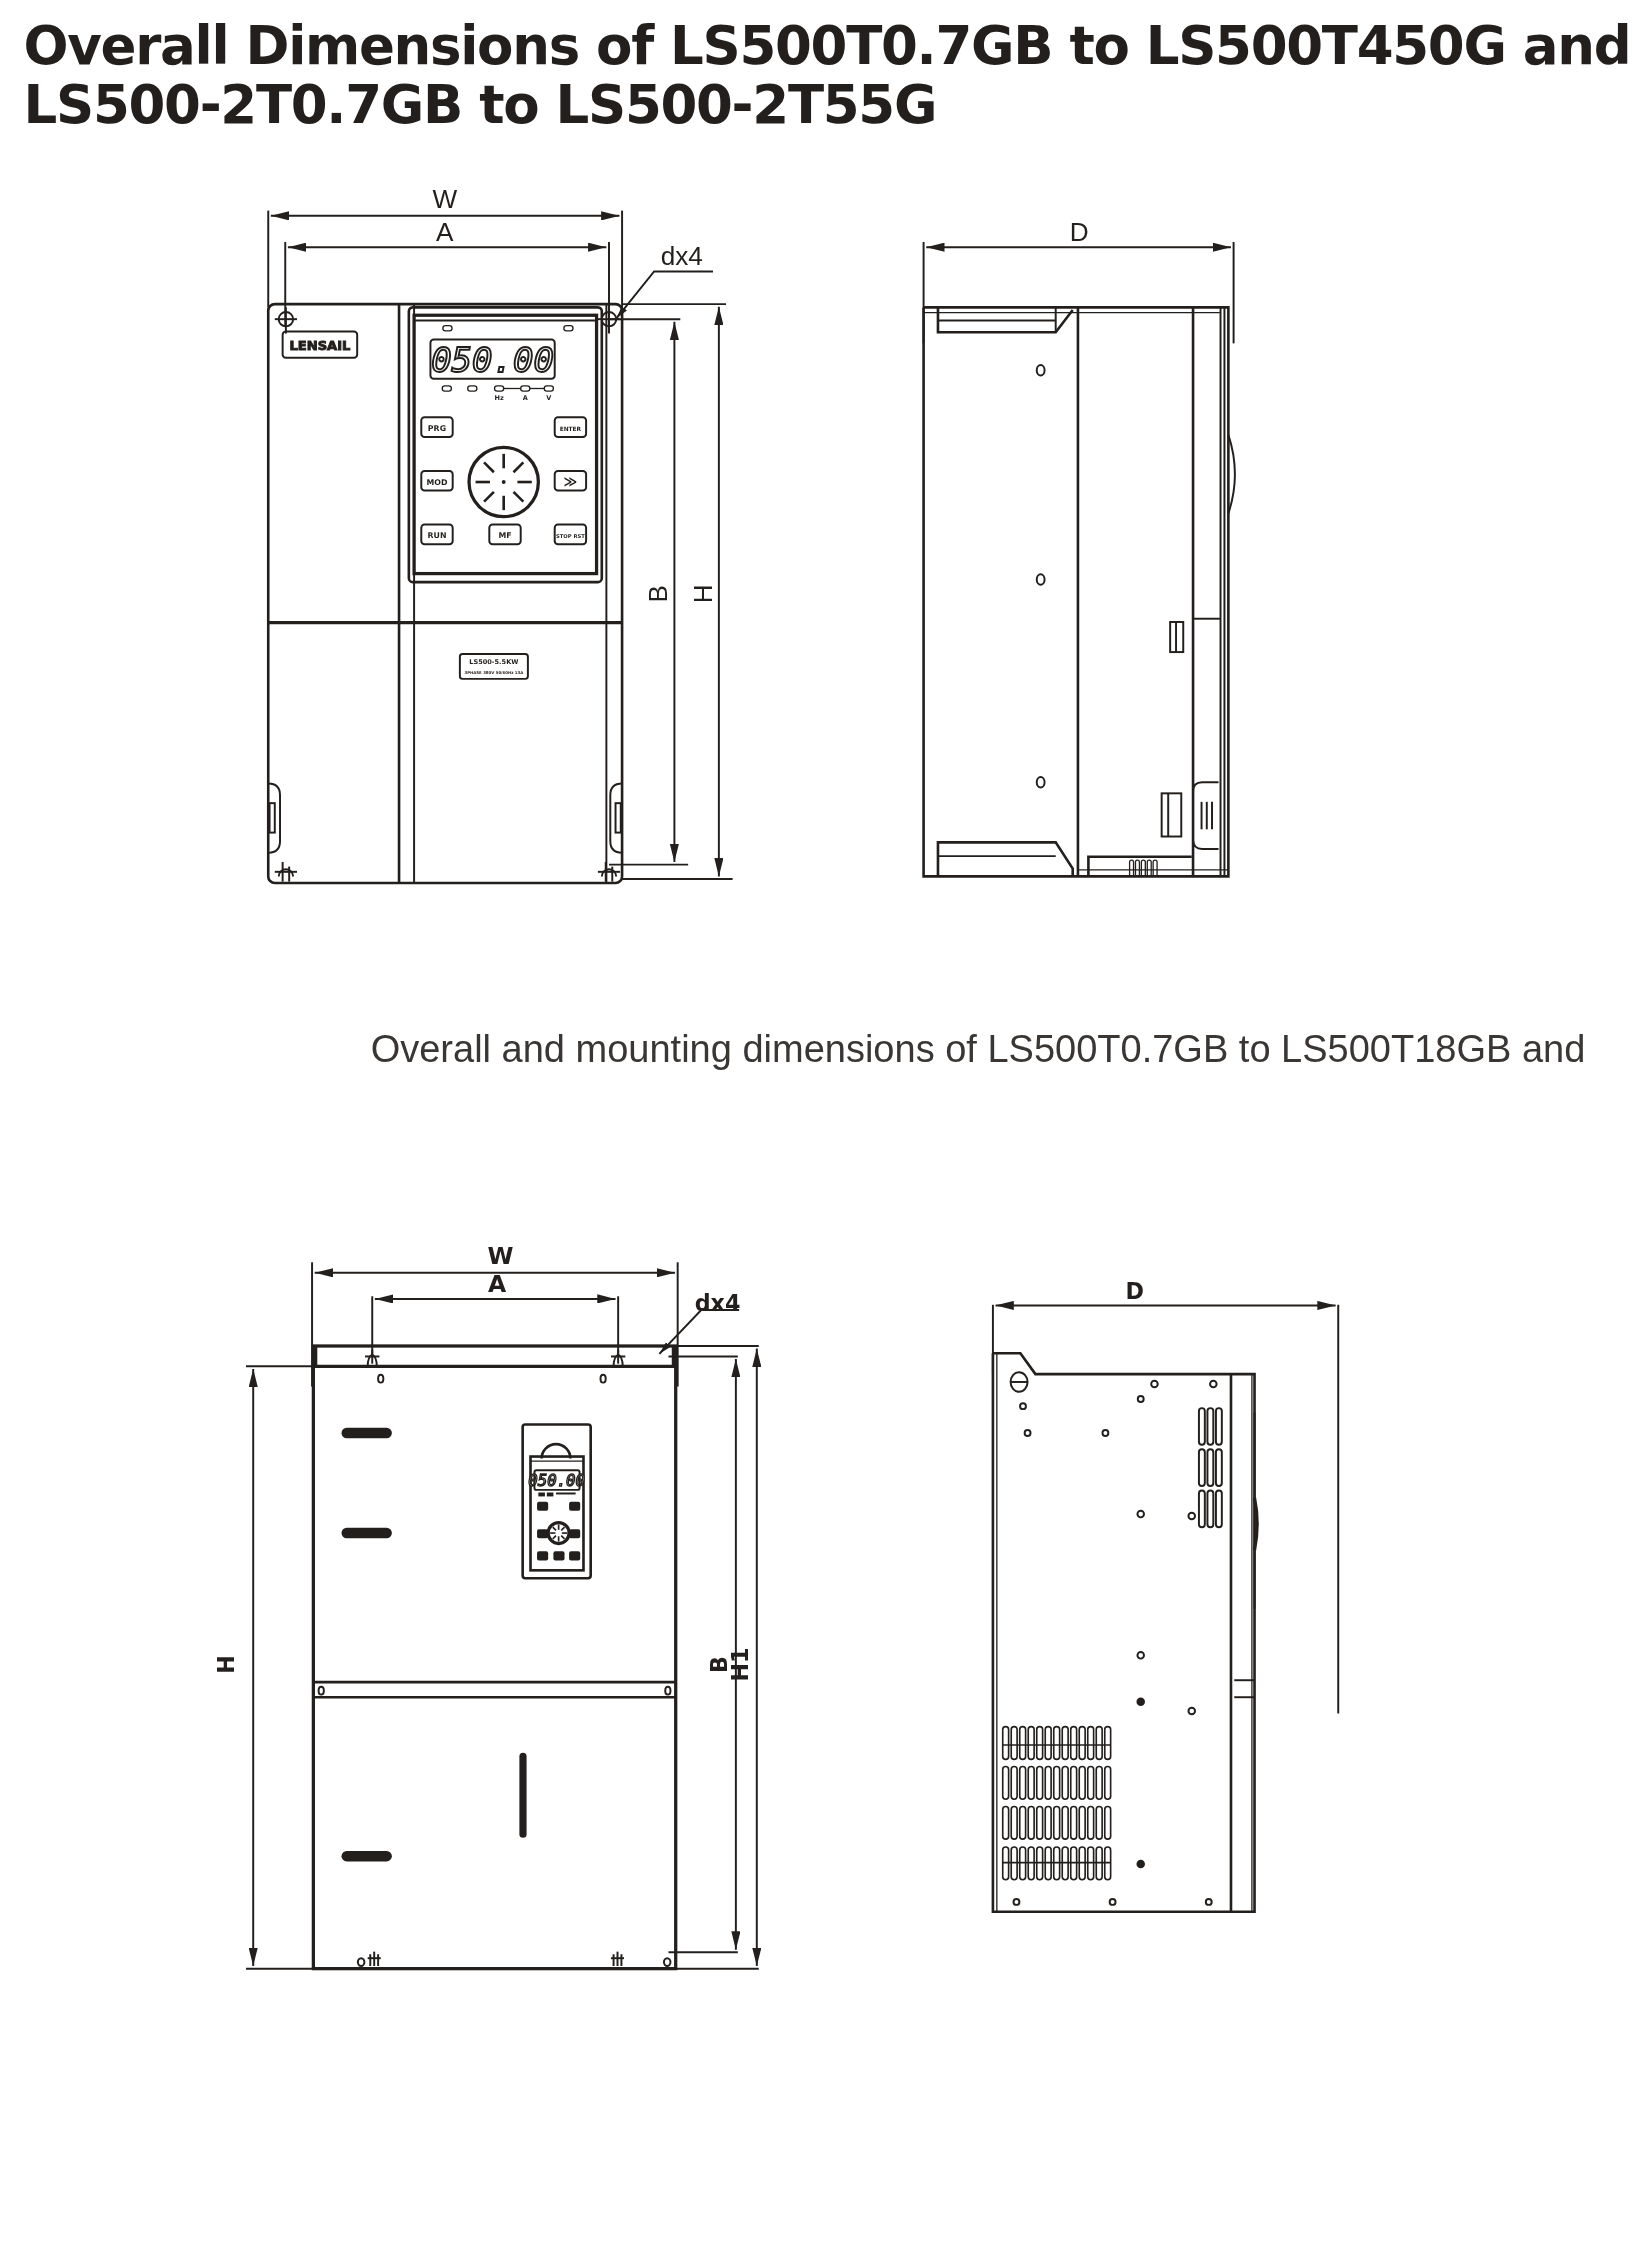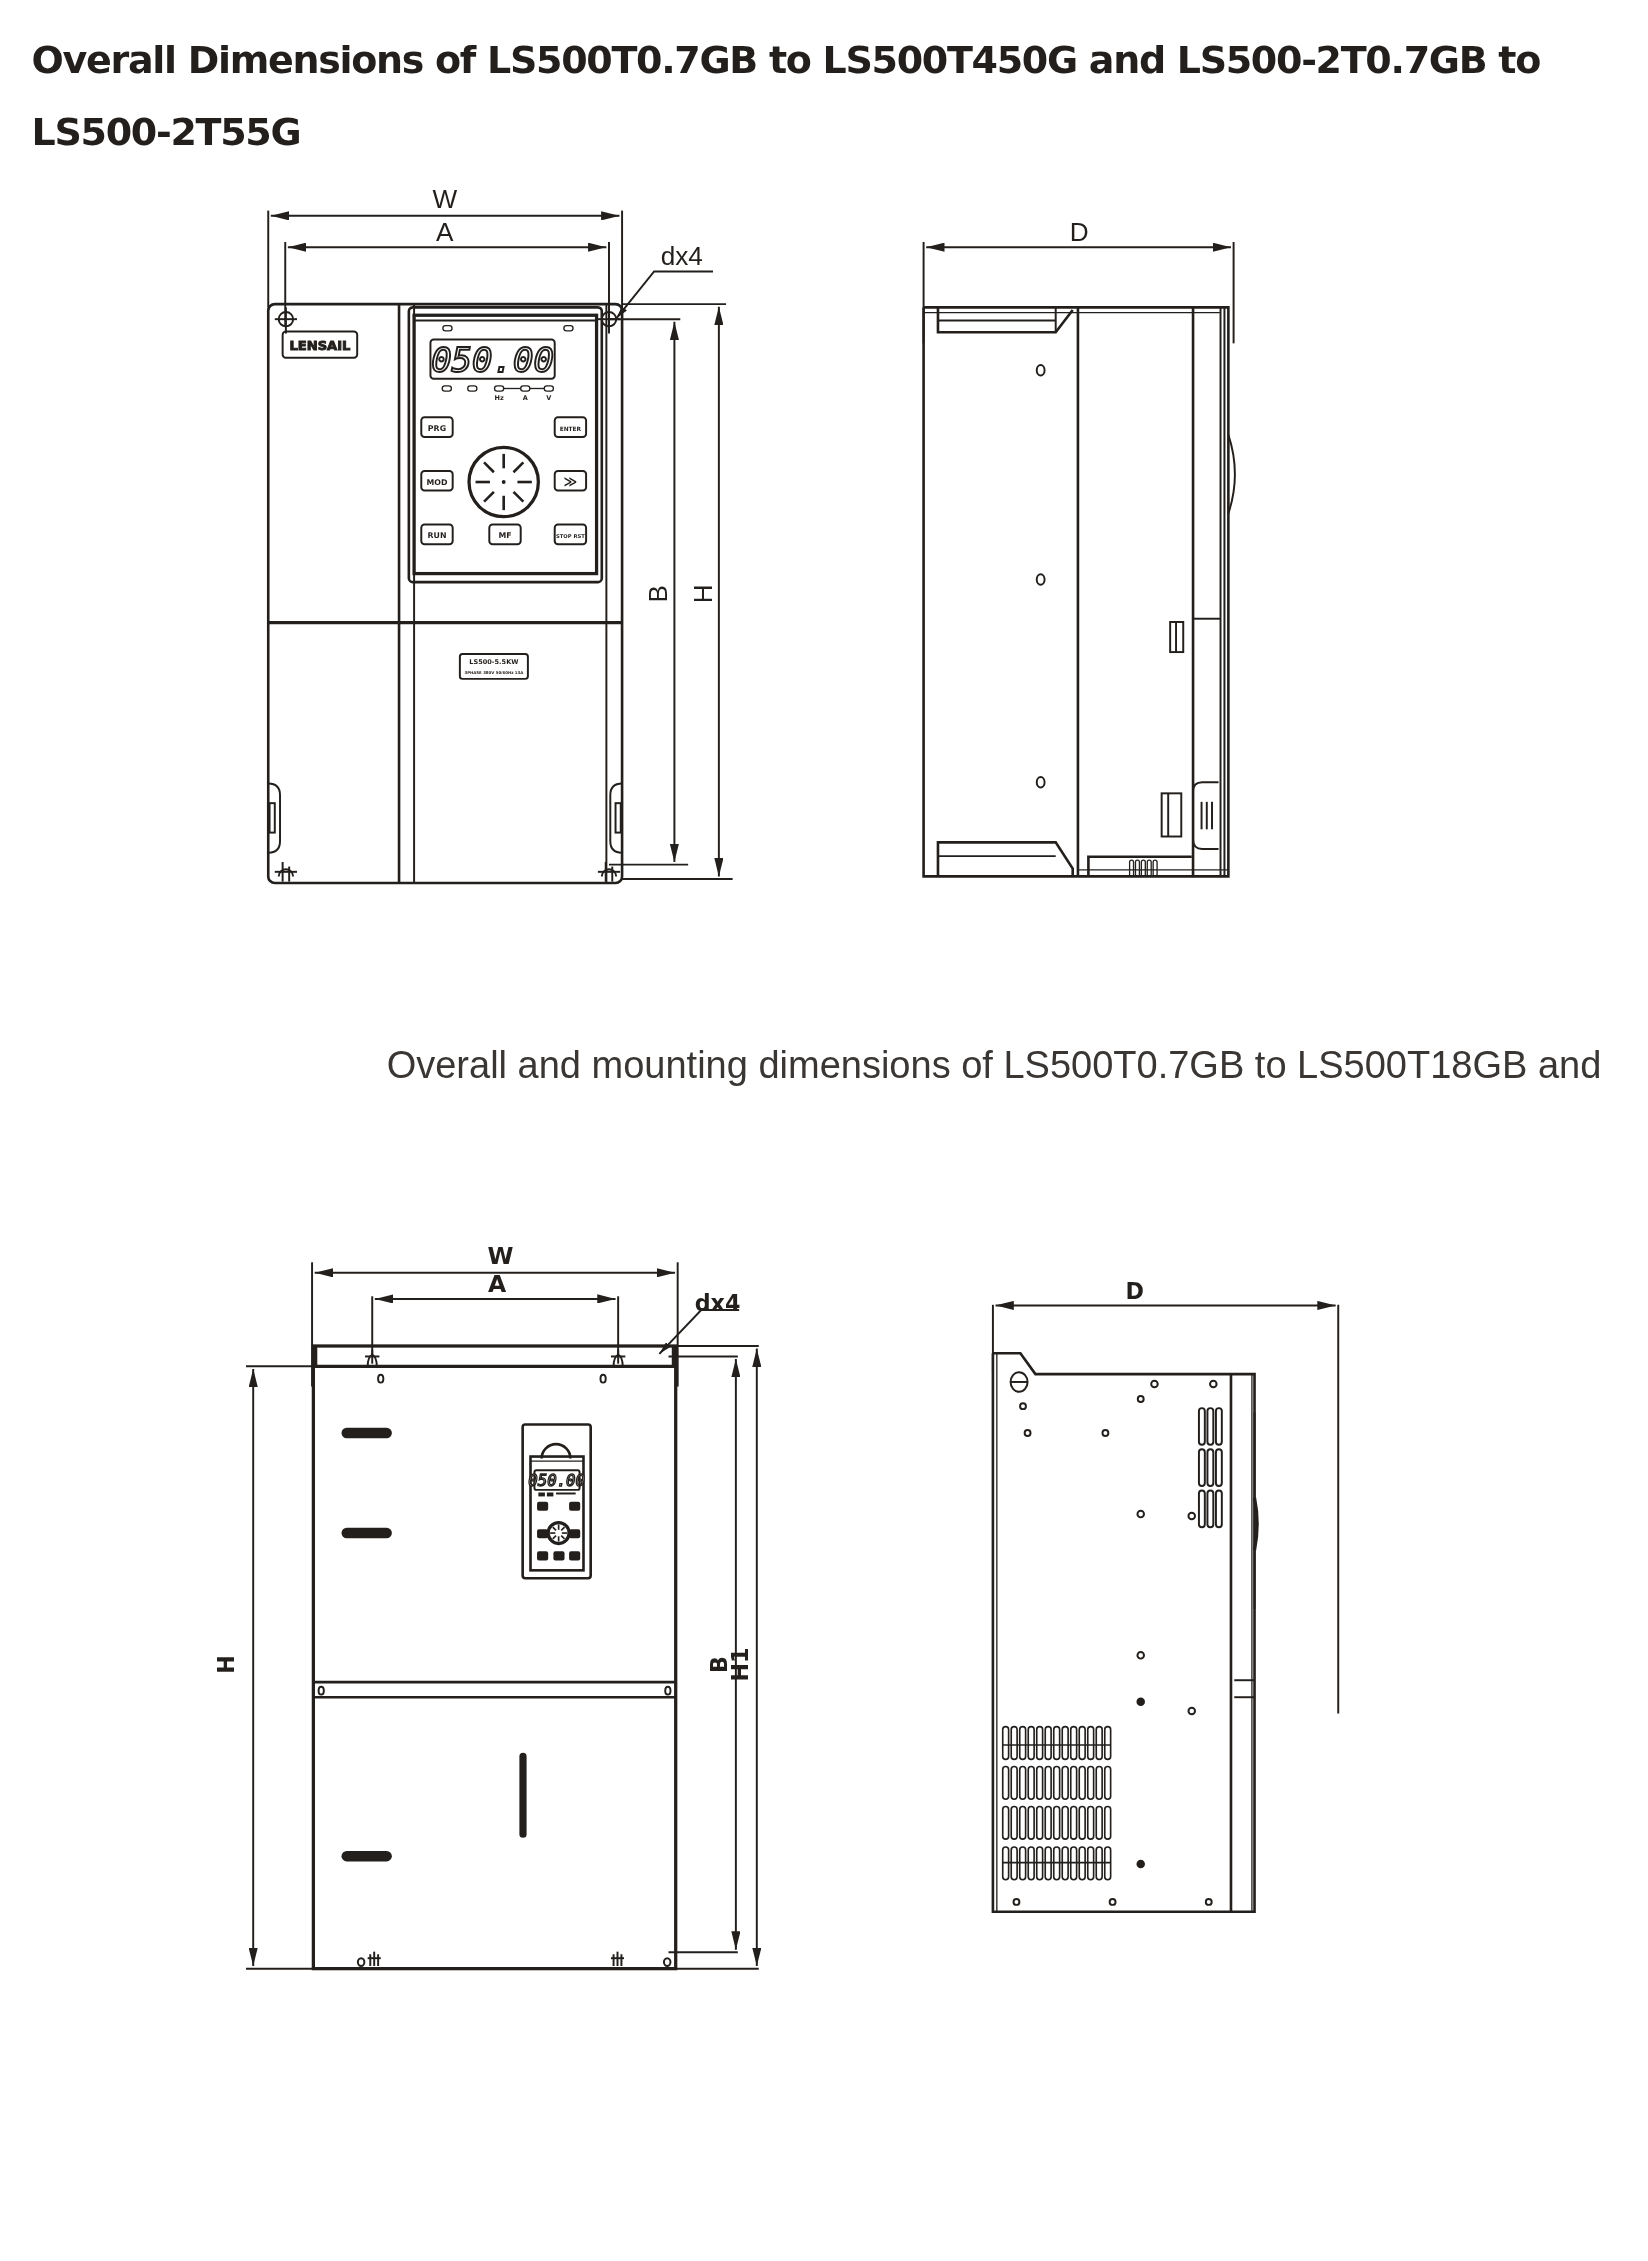--- a/index.html
+++ b/index.html
@@ -1,24 +1,24 @@
 <!DOCTYPE html>
 <html style="font-size:10.5px"><head>
 <meta charset="utf-8">
 <style>
   html, body { margin: 0; padding: 0; background: #ffffff; }
   body { width: 1649px; height: 2261px; position: relative; overflow: hidden; color: #231f1c; }
   .title {
     position: absolute; left: 19.6px; top: 11.8px; width: 1609px;
-    font-family: "DejaVu Sans", sans-serif; font-weight: bold; font-size: 38px;
-    line-height: 72px; letter-spacing: -1.3px; color: #231f1c; margin: 12px;
+    font-family: "DejaVu Sans", sans-serif; font-weight: bold; font-size: 53px;
+    line-height: 59px; letter-spacing: -1.3px; color: #231f1c; margin: 4px;
   }
   .caption {
     position: absolute; font-family: "Liberation Sans", sans-serif; font-size: 38px;
-    line-height: 59px; color: #3a3634; text-align: center; margin: 16px;
+    line-height: 59px; color: #3a3634; text-align: center; margin: 0;
   }
   .cap1 { left: 327px; top: 1020px; width: 1302px; }
   .cap2 { left: 307px; top: 2136px; width: 1321px; }
   svg.drawing { position: absolute; left: 0; top: 0; }
   .ln { stroke: #231f1c; fill: none; }
   .dim-label { font-family: "Liberation Sans", sans-serif; fill: #231f1c; }
   .dim-bold { font-family: "DejaVu Sans", sans-serif; font-weight: bold; fill: #231f1c; }
   .tiny { font-family: "DejaVu Sans", sans-serif; font-weight: bold; fill: #231f1c; }
   .seg { font-family: "DejaVu Sans Mono", monospace; font-style: italic; fill: #fff; stroke: #231f1c; stroke-width: 3; }
 </style>

